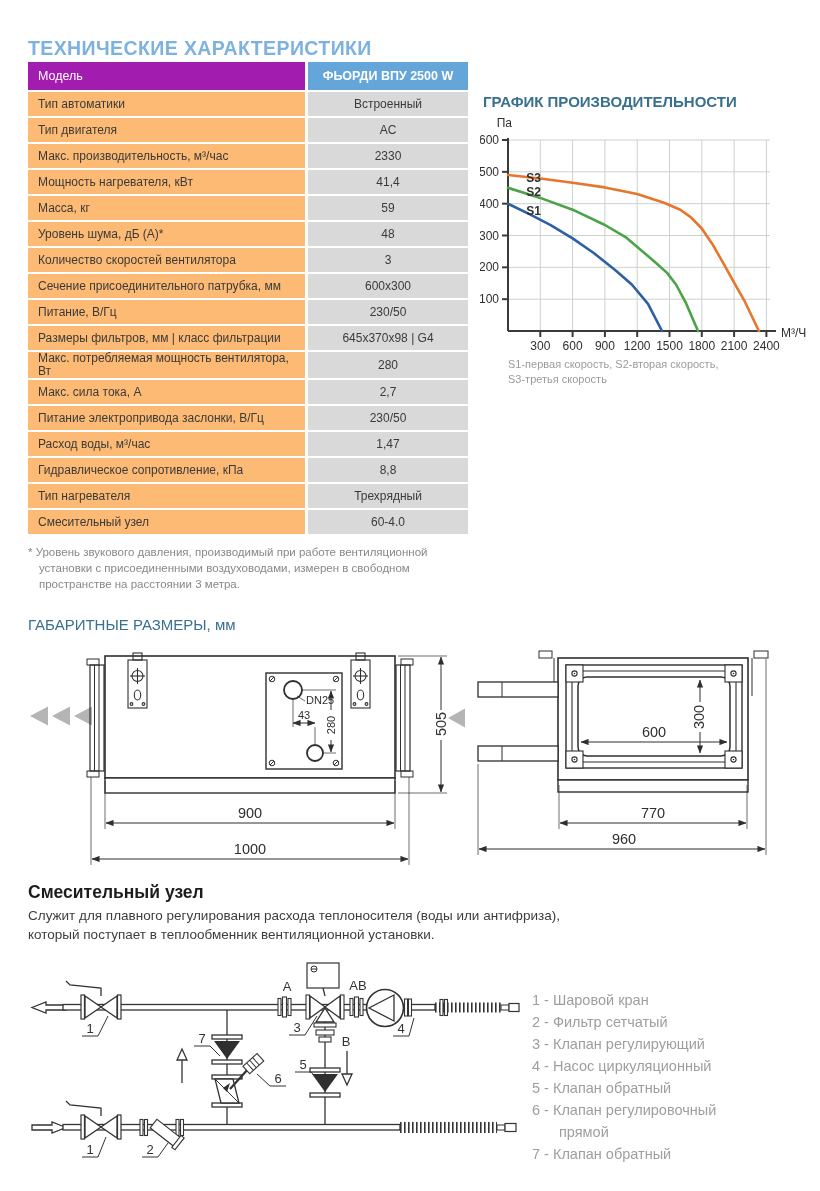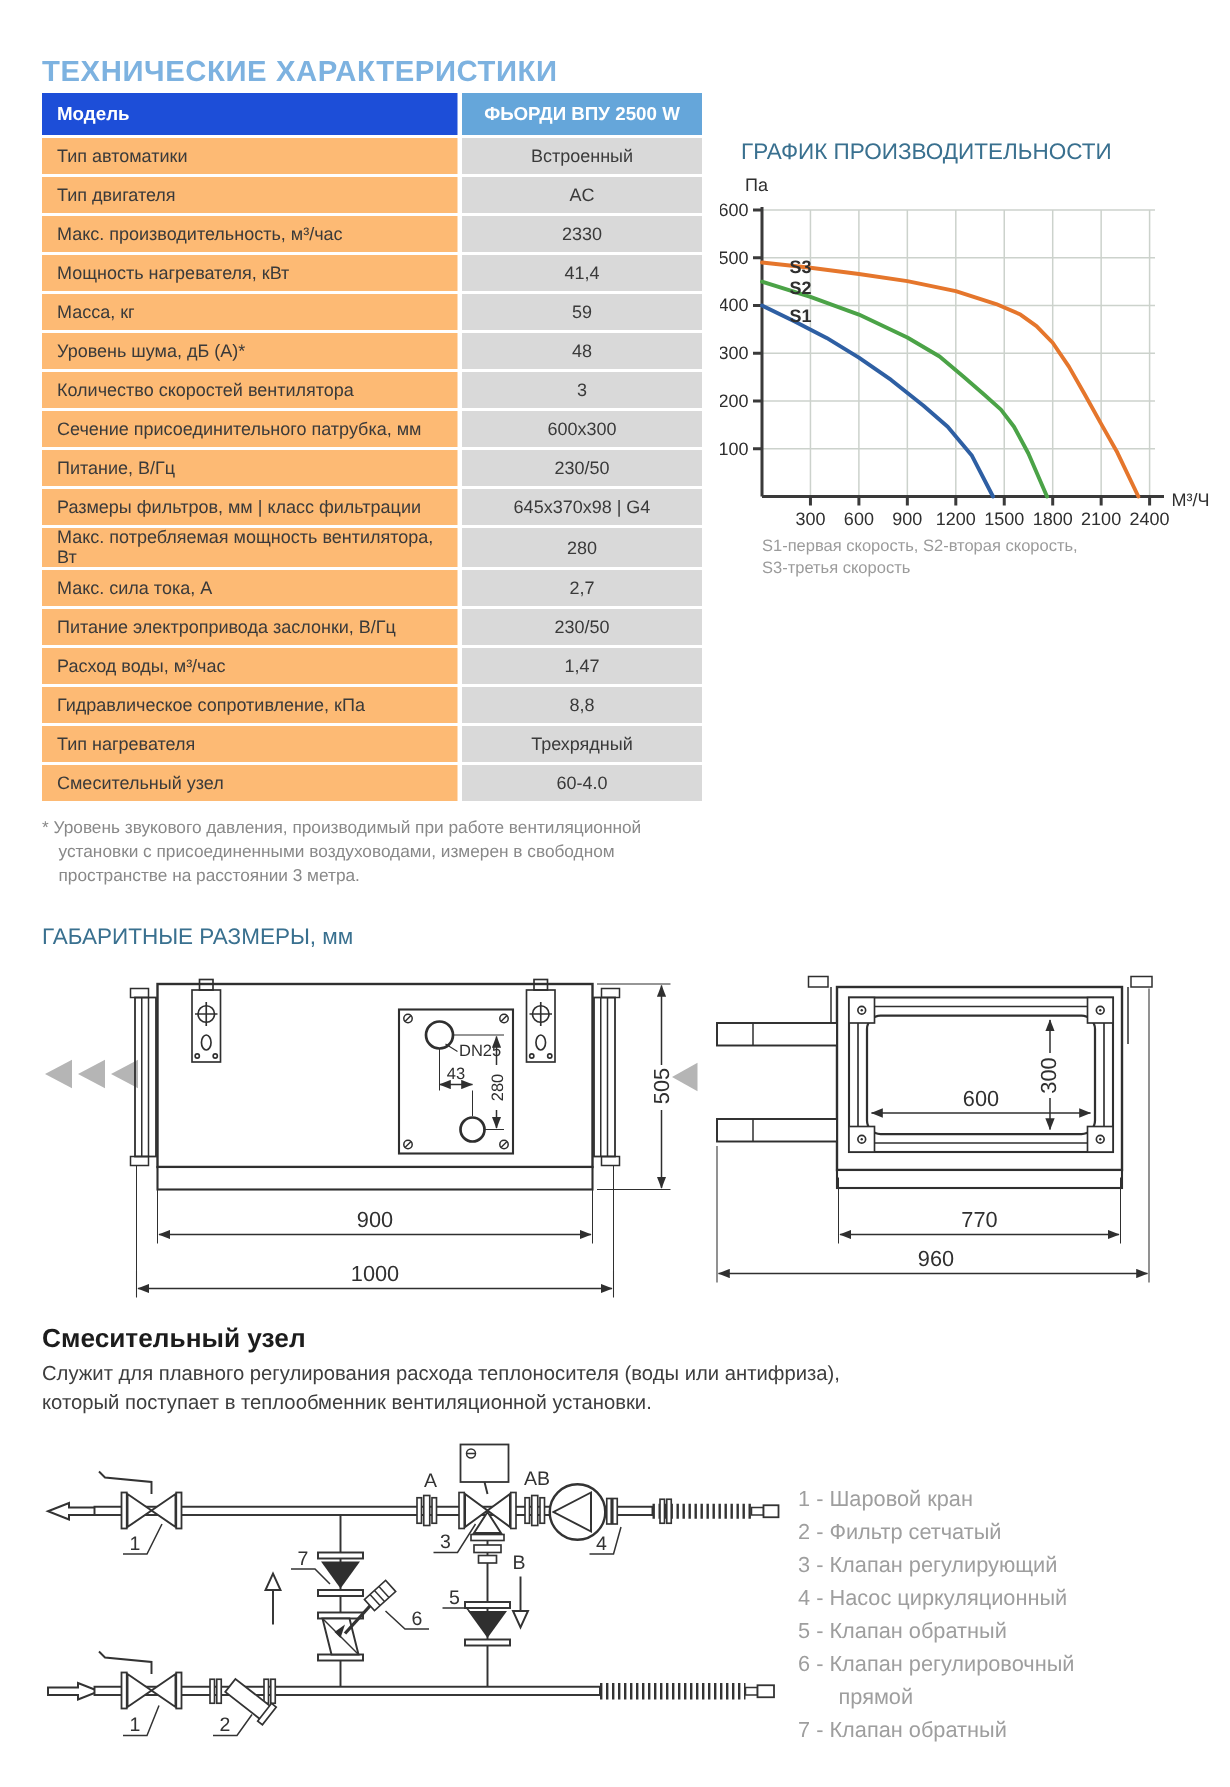--- a/index.html
+++ b/index.html
@@ -3,24 +3,24 @@
 <meta charset="utf-8">
 <style>
   *{margin:0;padding:0;box-sizing:border-box}
   html,body{width:820px;height:1191px}
   body{position:relative;background:#fff;font-family:"Liberation Sans","DejaVu Sans",sans-serif;overflow:hidden}
   .page-title{position:absolute;left:28px;top:37px;font-size:19.5px;font-weight:700;color:#7db2e0;letter-spacing:.4px}
   .spec-table{position:absolute;left:28px;top:62px;width:440px}
   .trow{display:flex;margin-bottom:2px}
   .tlabel{width:277px;background:#fdba74;color:#3a3a3a;font-size:12px;display:flex;align-items:center;padding-left:10px;min-height:24px;line-height:13px}
   .tvalue{flex:1;margin-left:3px;background:#d9d9d9;color:#3a3a3a;font-size:12px;display:flex;align-items:center;justify-content:center;min-height:24px;text-align:center}
-  .trow.head .tlabel{background:#1d4ed8;color:#fff;font-weight:700;min-height:28px;font-size:12.5px}
+  .trow.head .tlabel{background:#a21caf;color:#fff;font-weight:400;min-height:28px;font-size:12.5px}
   .trow.head .tvalue{background:#65a6da;color:#fff;font-weight:700;min-height:28px;font-size:12.5px}
   .footnote{position:absolute;left:28px;top:544px;width:438px;font-size:11.5px;line-height:16px;color:#888;padding-left:11px;text-indent:-11px}
-  .chart-head{position:absolute;left:494px;top:93px;font-size:15px;font-weight:400;color:#39708f}
+  .chart-head{position:absolute;left:483px;top:93px;font-size:15px;font-weight:700;color:#39708f}
   #chart-svg{position:absolute;left:480px;top:113px}
   .chart-caption{position:absolute;left:508px;top:357px;font-size:11px;line-height:15px;color:#9b9b9b}
   .dims-head{position:absolute;left:28px;top:616px;font-size:15px;font-weight:400;color:#39708f}
   #dims-svg{position:absolute;left:0;top:640px}
   .mix-head{position:absolute;left:28px;top:882px;font-size:17.5px;font-weight:700;color:#1c1c1c}
   .mix-desc{position:absolute;left:28px;top:906px;font-size:13.5px;line-height:19px;color:#3d3d3d}
   #pipe-svg{position:absolute;left:20px;top:955px}
   .legend{position:absolute;left:532px;top:989px;width:262px;font-size:14.5px;line-height:22px;color:#9e9e9e}
   .legend-item{white-space:pre-line;padding-left:27px;text-indent:-27px}
   svg text{font-family:"Liberation Sans","DejaVu Sans",sans-serif;fill:#2f2f2f}

